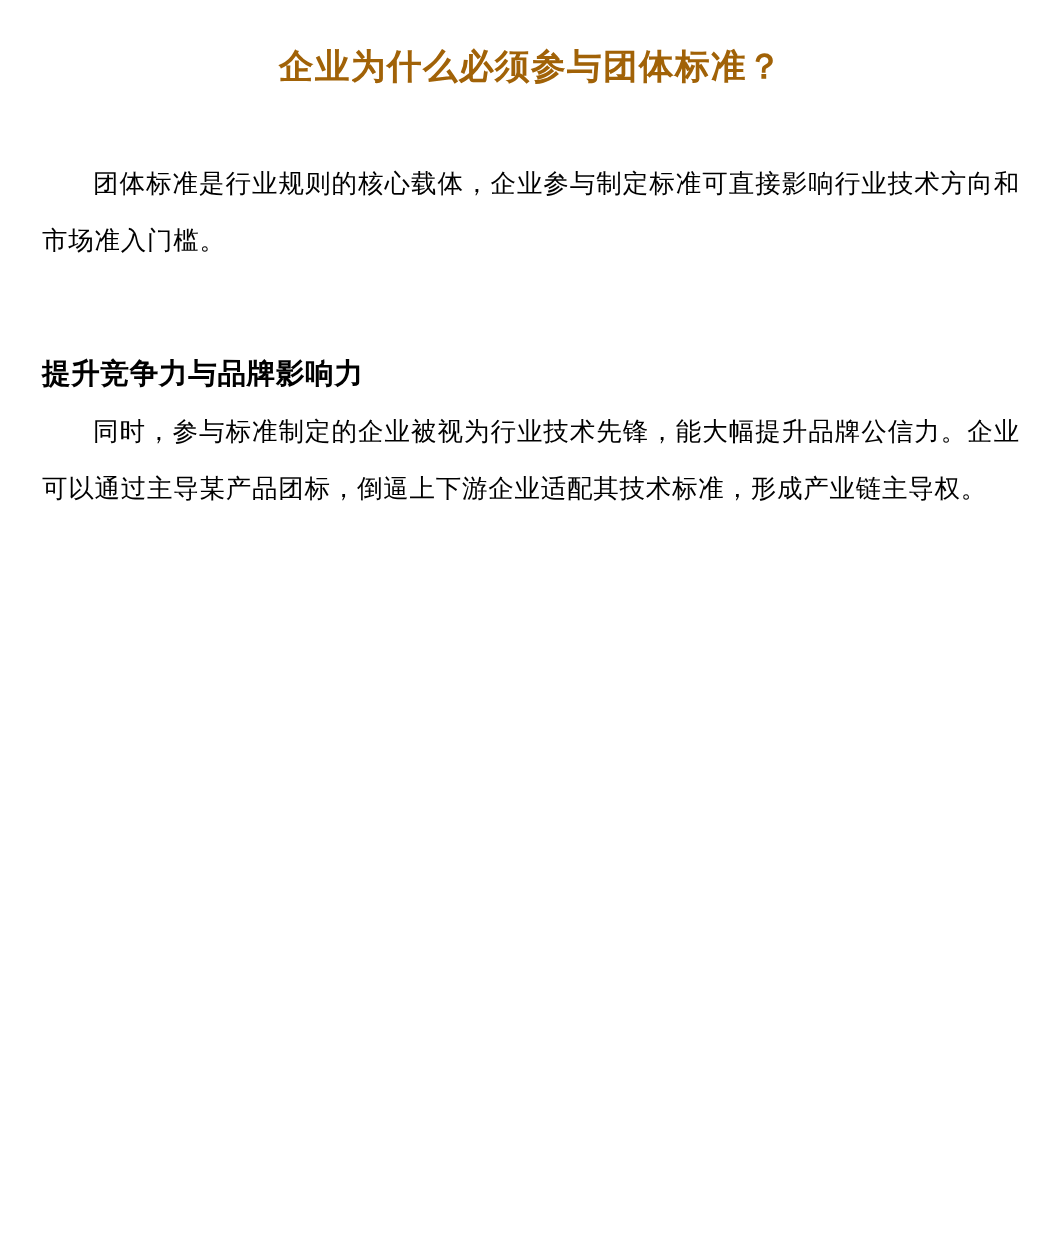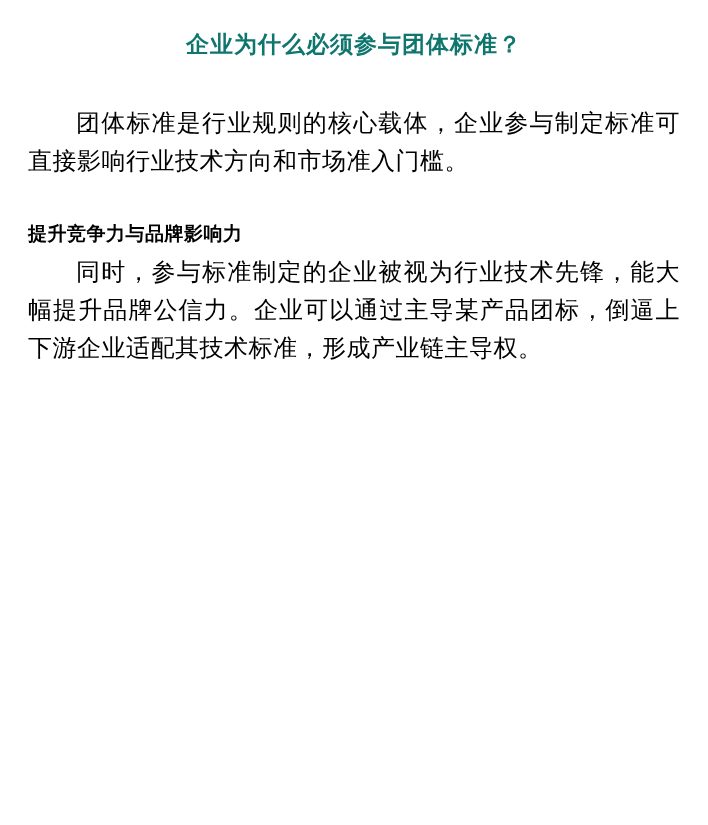--- a/index.html
+++ b/index.html
@@ -25,45 +25,45 @@
     margin: 32px 0 0 0;
     font-size: 23px;
     line-height: 26px;
     font-weight: bold;
     text-align: center;
     letter-spacing: 1px;
     
   }
   .doc-section { margin: 0; }
   .doc-section.first { margin-top: 46px; }
-  .doc-section.rest  { margin-top: 35px; }
+  .doc-section.rest  { margin-top: 51px; }
   .section-heading {
     margin: 0;
     font-size: 19px;
     line-height: 38px;
     font-weight: bold;
     letter-spacing: 0.5px;
   }
   .body-para {
     margin: 0;
-    font-size: 24px;
+    font-size: 17px;
     line-height: 38px;
     text-indent: 2em;
     text-align: justify;
     text-justify: inter-ideograph;
     letter-spacing: 0.5px;
     word-break: break-all;
   }
 </style>
 </head>
 <body style="background: rgb(255, 255, 255); color: rgb(0, 0, 0);">
 
 <main class="page">
 
-  <h1 class="doc-title" style="color: #0f766e;">企业为什么必须参与团体标准？</h1>
+  <h1 class="doc-title" style="color: #a16207;">企业为什么必须参与团体标准？</h1>
 
   <section class="doc-section first">
     <p class="body-para">团体标准是行业规则的核心载体，企业参与制定标准可直接影响行业技术方向和市场准入门槛。</p>
   </section>
 
   <section class="doc-section rest">
     <h2 class="section-heading">提升竞争力与品牌影响力</h2>
     <p class="body-para">同时，参与标准制定的企业被视为行业技术先锋，能大幅提升品牌公信力。企业可以通过主导某产品团标，倒逼上下游企业适配其技术标准，形成产业链主导权。</p>
   </section>
 

